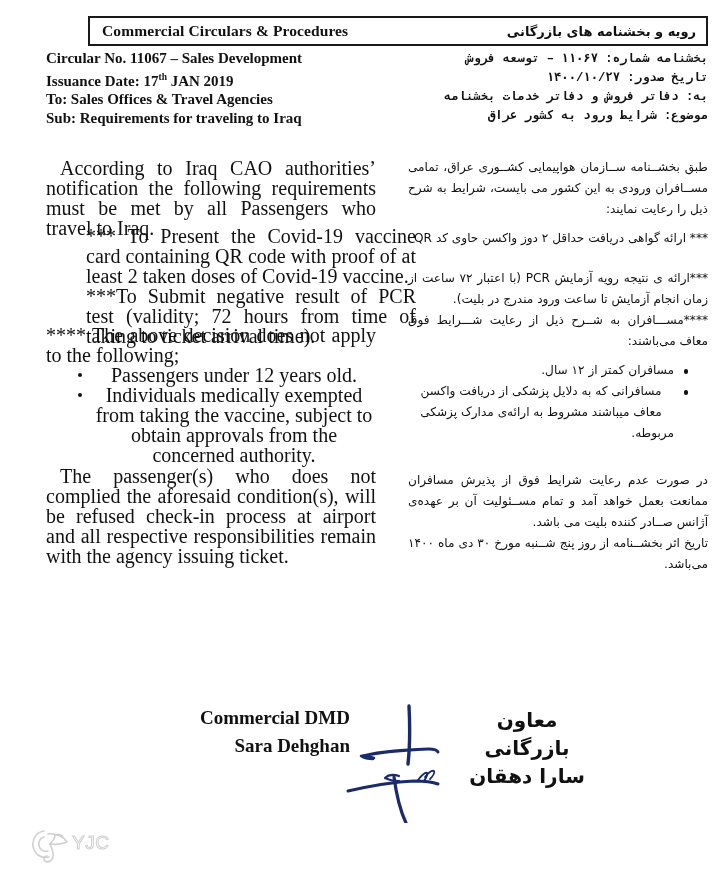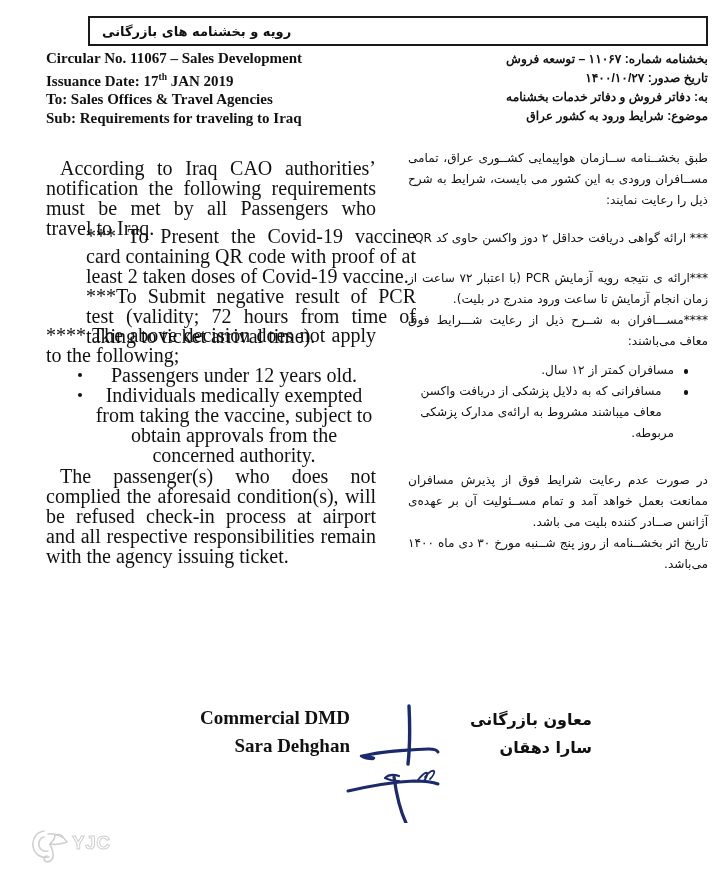--- a/index.html
+++ b/index.html
@@ -58,21 +58,21 @@
   }
   .meta-en .ln { white-space: nowrap; }
   .meta-en sup { font-size: 9.5px; vertical-align: super; }
 
   .meta-fa {
     position: absolute;
     right: 12px;
     top: 50px;
     width: 290px;
     direction: rtl;
-    font-family: Liberation Sans, sans-serif;
+    font-family: Liberation Mono, monospace;
     font-weight: bold;
     font-size: 12.2px;
     line-height: 19px;
   }
 
   
   .col-en {
     position: absolute;
     left: 46px;
     width: 330px;
@@ -148,24 +148,24 @@
     font-weight: bold;
     font-size: 19px;
     line-height: 28px;
   }
   .sig-fa {
     position: absolute;
     left: 462px;
     top: 706px;
     width: 130px;
     direction: rtl;
-    text-align: right;
+    text-align: center;
     font-family: "DejaVu Sans", "Liberation Sans", sans-serif;
     font-weight: bold;
-    font-size: 16px;
+    font-size: 20px;
     line-height: 28px;
   }
   .signature-mark {
     position: absolute;
     left: 330px;
     top: 698px;
     width: 150px;
     height: 125px;
     pointer-events: none;
   }
@@ -177,33 +177,34 @@
     top: 822px;
     width: 100px;
     height: 46px;
     opacity: .55;
   }
   .watermark .wm-text {
     position: absolute;
     left: 44px;
     top: 10px;
     font-family: "Liberation Sans", sans-serif;
-    font-weight: bold;
+    font-weight: normal;
     font-size: 19px;
     color: #ffffff;
     -webkit-text-stroke: 1px #a8a8a8;
     letter-spacing: .5px;
   }
 </style>
 </head>
 <body>
 
 <div id="page">
 
   <div class="title-box">
+    <span class="title-en">Commercial Circulars &amp; Procedures</span>
     <span class="title-fa">رویه و بخشنامه های بازرگانی</span>
   </div>
 
   <div class="meta-en">
     <div class="ln">Circular No. 11067 – Sales Development</div>
     <div class="ln"><span>Issuance Date: 17</span><sup>th</sup><span> JAN 2019</span></div>
     <div class="ln">To: Sales Offices &amp;  Travel Agencies</div>
     <div class="ln">Sub: Requirements for traveling to Iraq</div>
   </div>
 
@@ -228,21 +229,21 @@
     <ul>
       <li>Passengers under 12 years old.</li>
       <li> Individuals medically exempted from taking the vaccine, subject to obtain approvals from the concerned authority.</li>
     </ul>
   </div>
 
   <div class="col-en" style="top:466px;">
     <p class="indent">The passenger(s) who does not complied the aforesaid condition(s), will be refused check-in process at airport and all respective responsibilities remain with the agency issuing ticket.</p>
   </div>
 
-  <div class="col-fa" style="top:148px;">
+  <div class="col-fa" style="top:157px;">
     <p>طبق بخشــنامه ســازمان هواپیمایی کشــوری عراق، تمامی مســافران ورودی به این کشور می بایست، شرایط به شرح ذیل را رعایت نمایند:</p>
   </div>
 
   <div class="col-fa" style="top:228px;">
     <p><span>*** ارائه گواهی دریافت حداقل ۲ دوز واکسن حاوی کد </span><span class="lat">QR</span></p>
   </div>
 
   <div class="col-fa" style="top:268px;">
     <p><span>***ارائه ی نتیجه رویه آزمایش </span><span class="lat">PCR</span><span> (با اعتبار ۷۲ ساعت از زمان انجام آزمایش تا ساعت ورود مندرج در بلیت).</span></p>
     <p>****مســـافران به شــرح ذیل از رعایت شـــرایط فوق معاف می‌باشند:</p>

